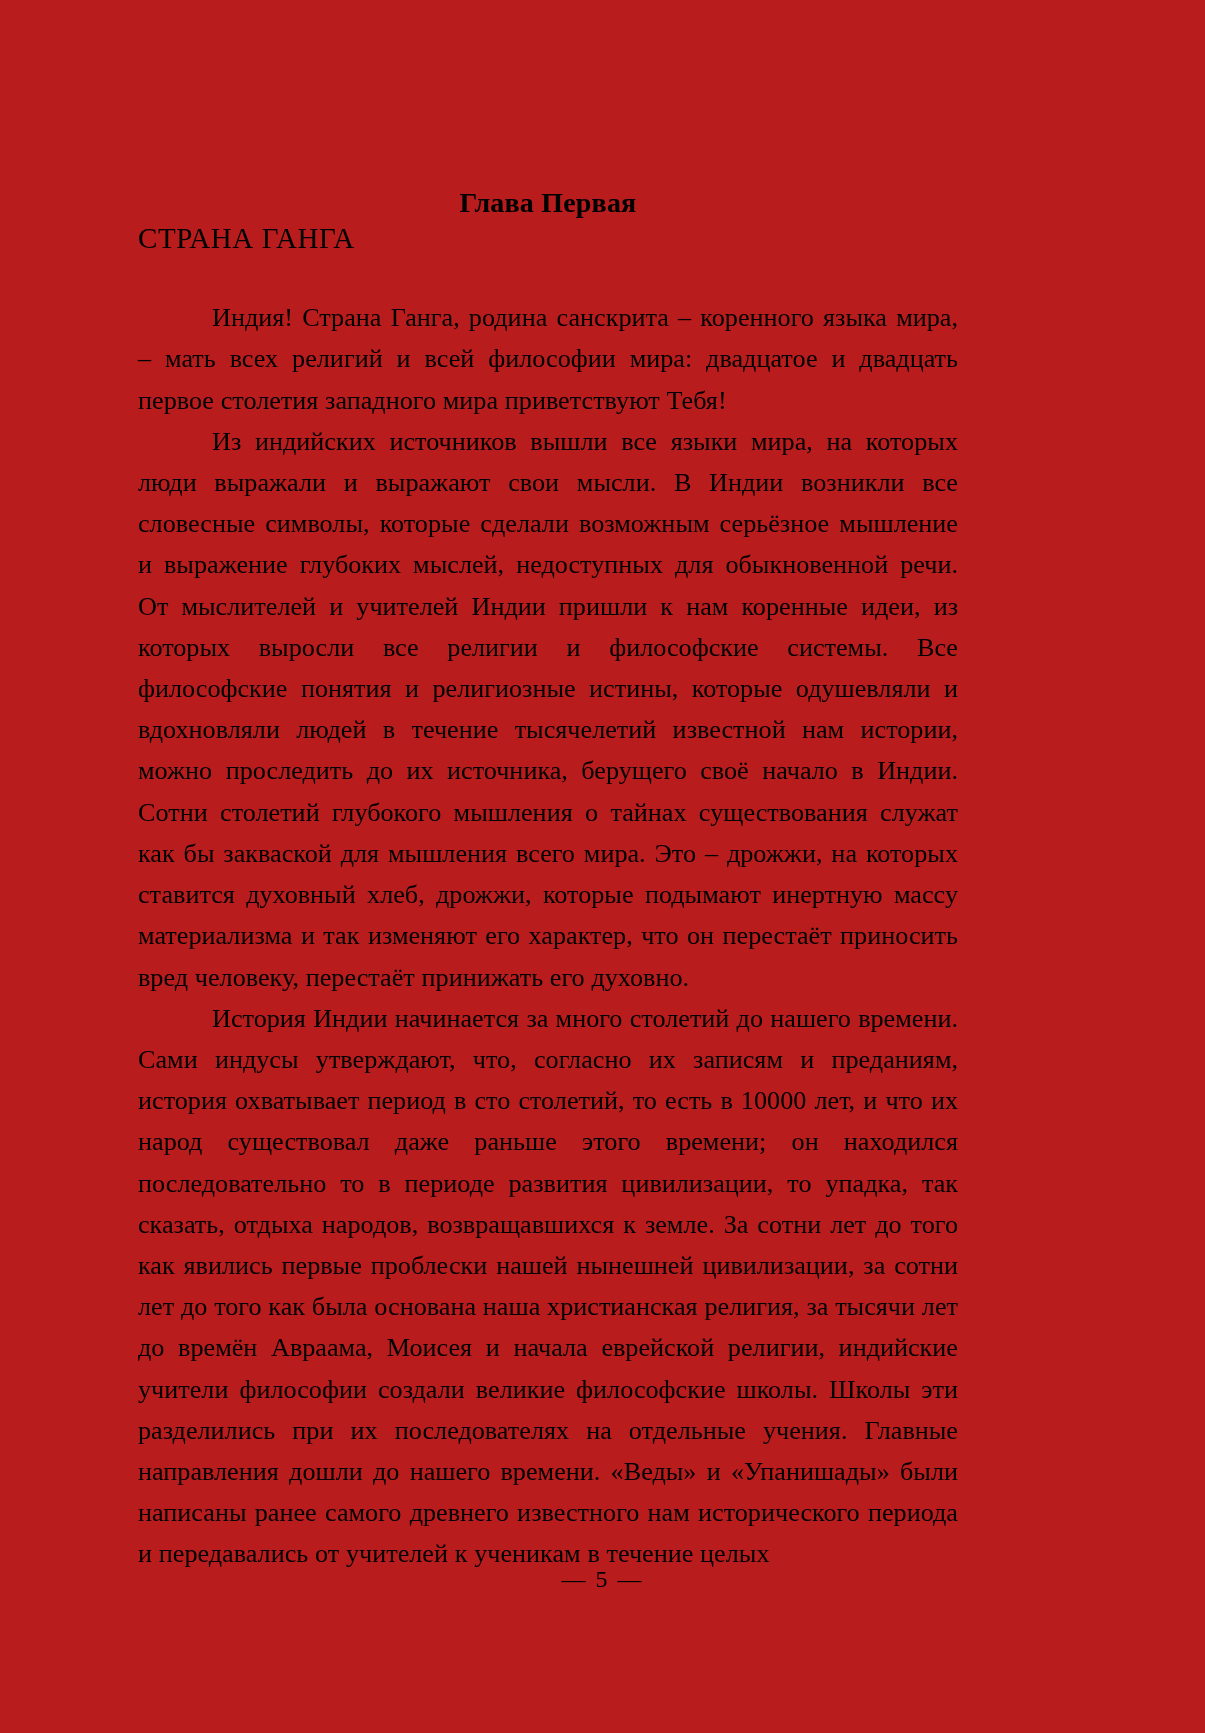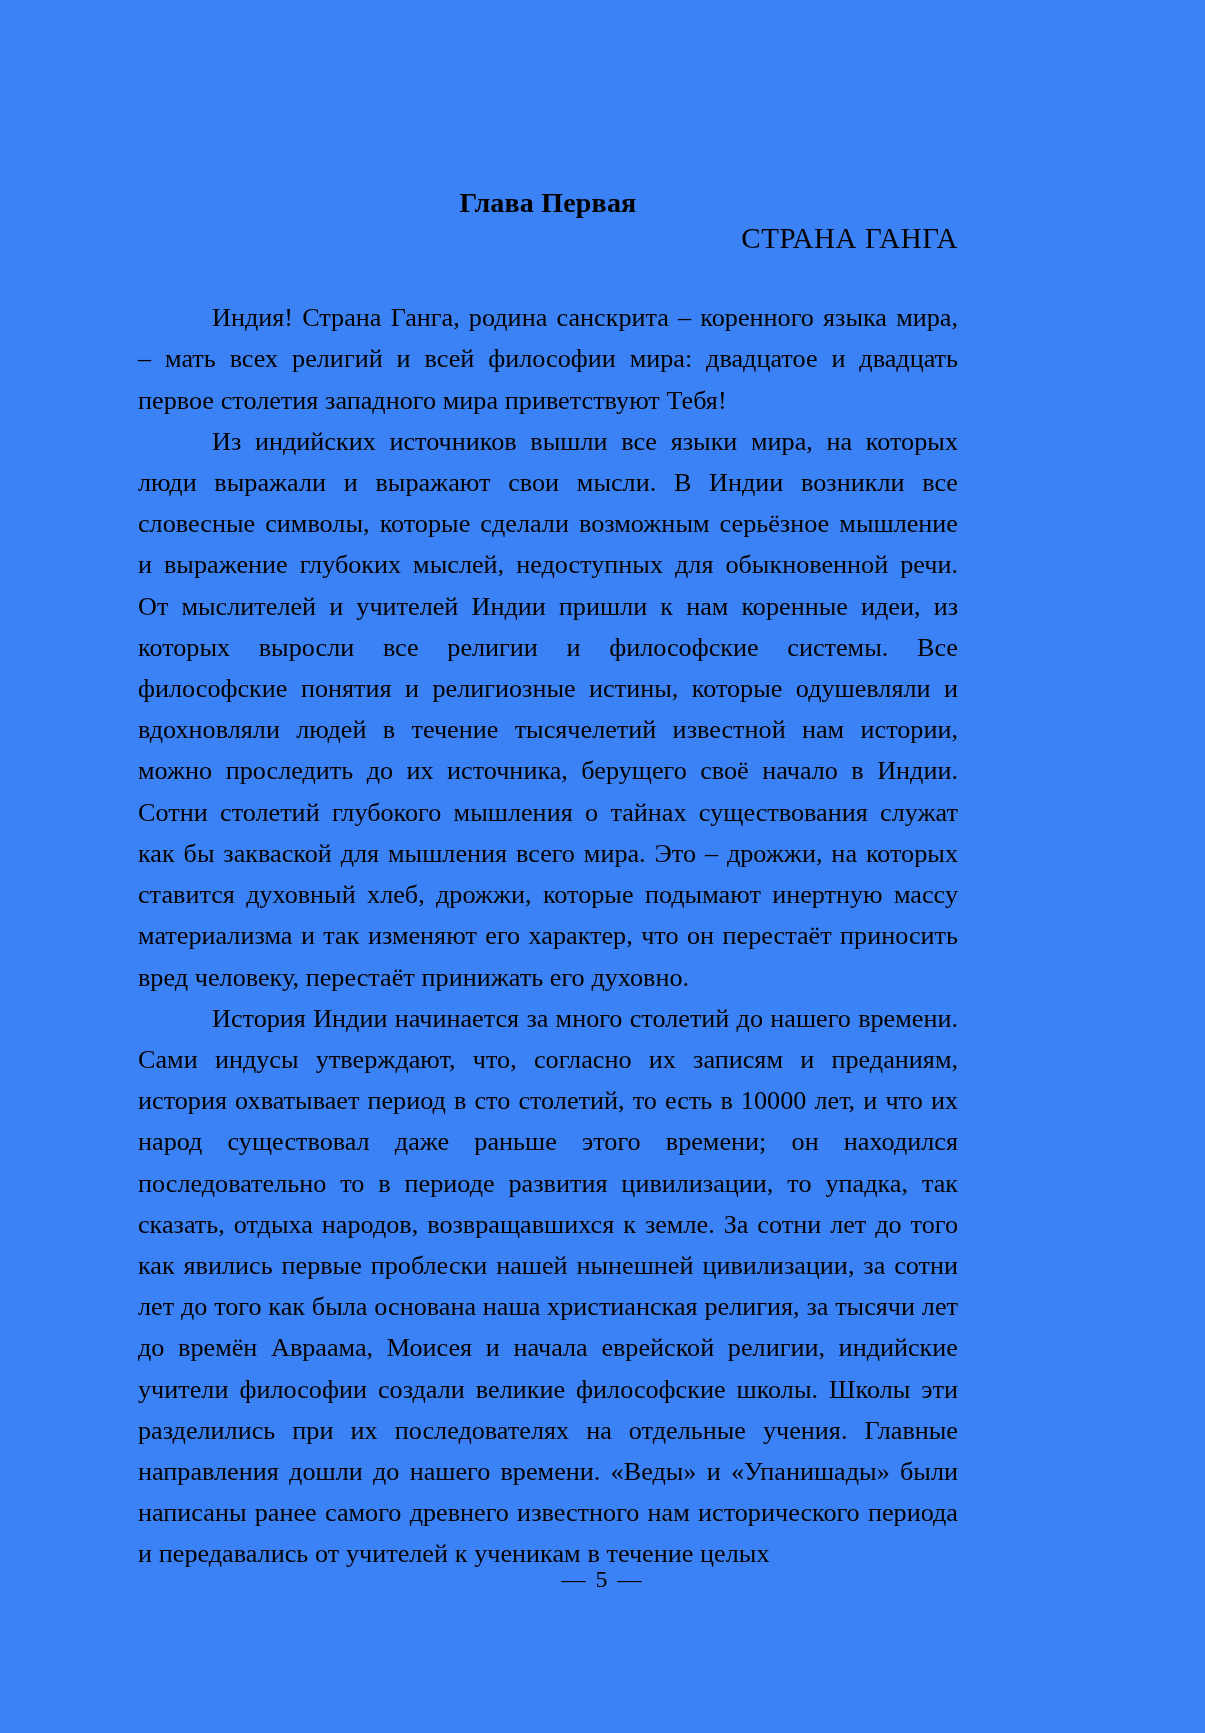--- a/index.html
+++ b/index.html
@@ -16,41 +16,41 @@
     color: #000000;
     overflow: hidden;
   }
 
   .page {
     position: absolute;
     left: 0;
     top: 0;
     width: 1205px;
     height: 1733px;
-    background: #3b82f6;
+    background: #b91c1c;
   }
 
   .content {
     position: absolute;
     left: 138px;
     top: 186px;
     width: 820px;
   }
 
   .chapter-heading {
     text-align: center;
     font-weight: bold;
     font-size: 28px;
     line-height: 1.18;
     letter-spacing: 0.2px;
     margin: 0;
   }
 
   .chapter-subheading {
-    text-align: right;
+    text-align: left;
     font-weight: normal;
     font-size: 29px;
     line-height: 1.18;
     letter-spacing: 0.6px;
     margin: 2px 0 0 0;
   }
 
   .body-text {
     margin-top: 42px;
   }

